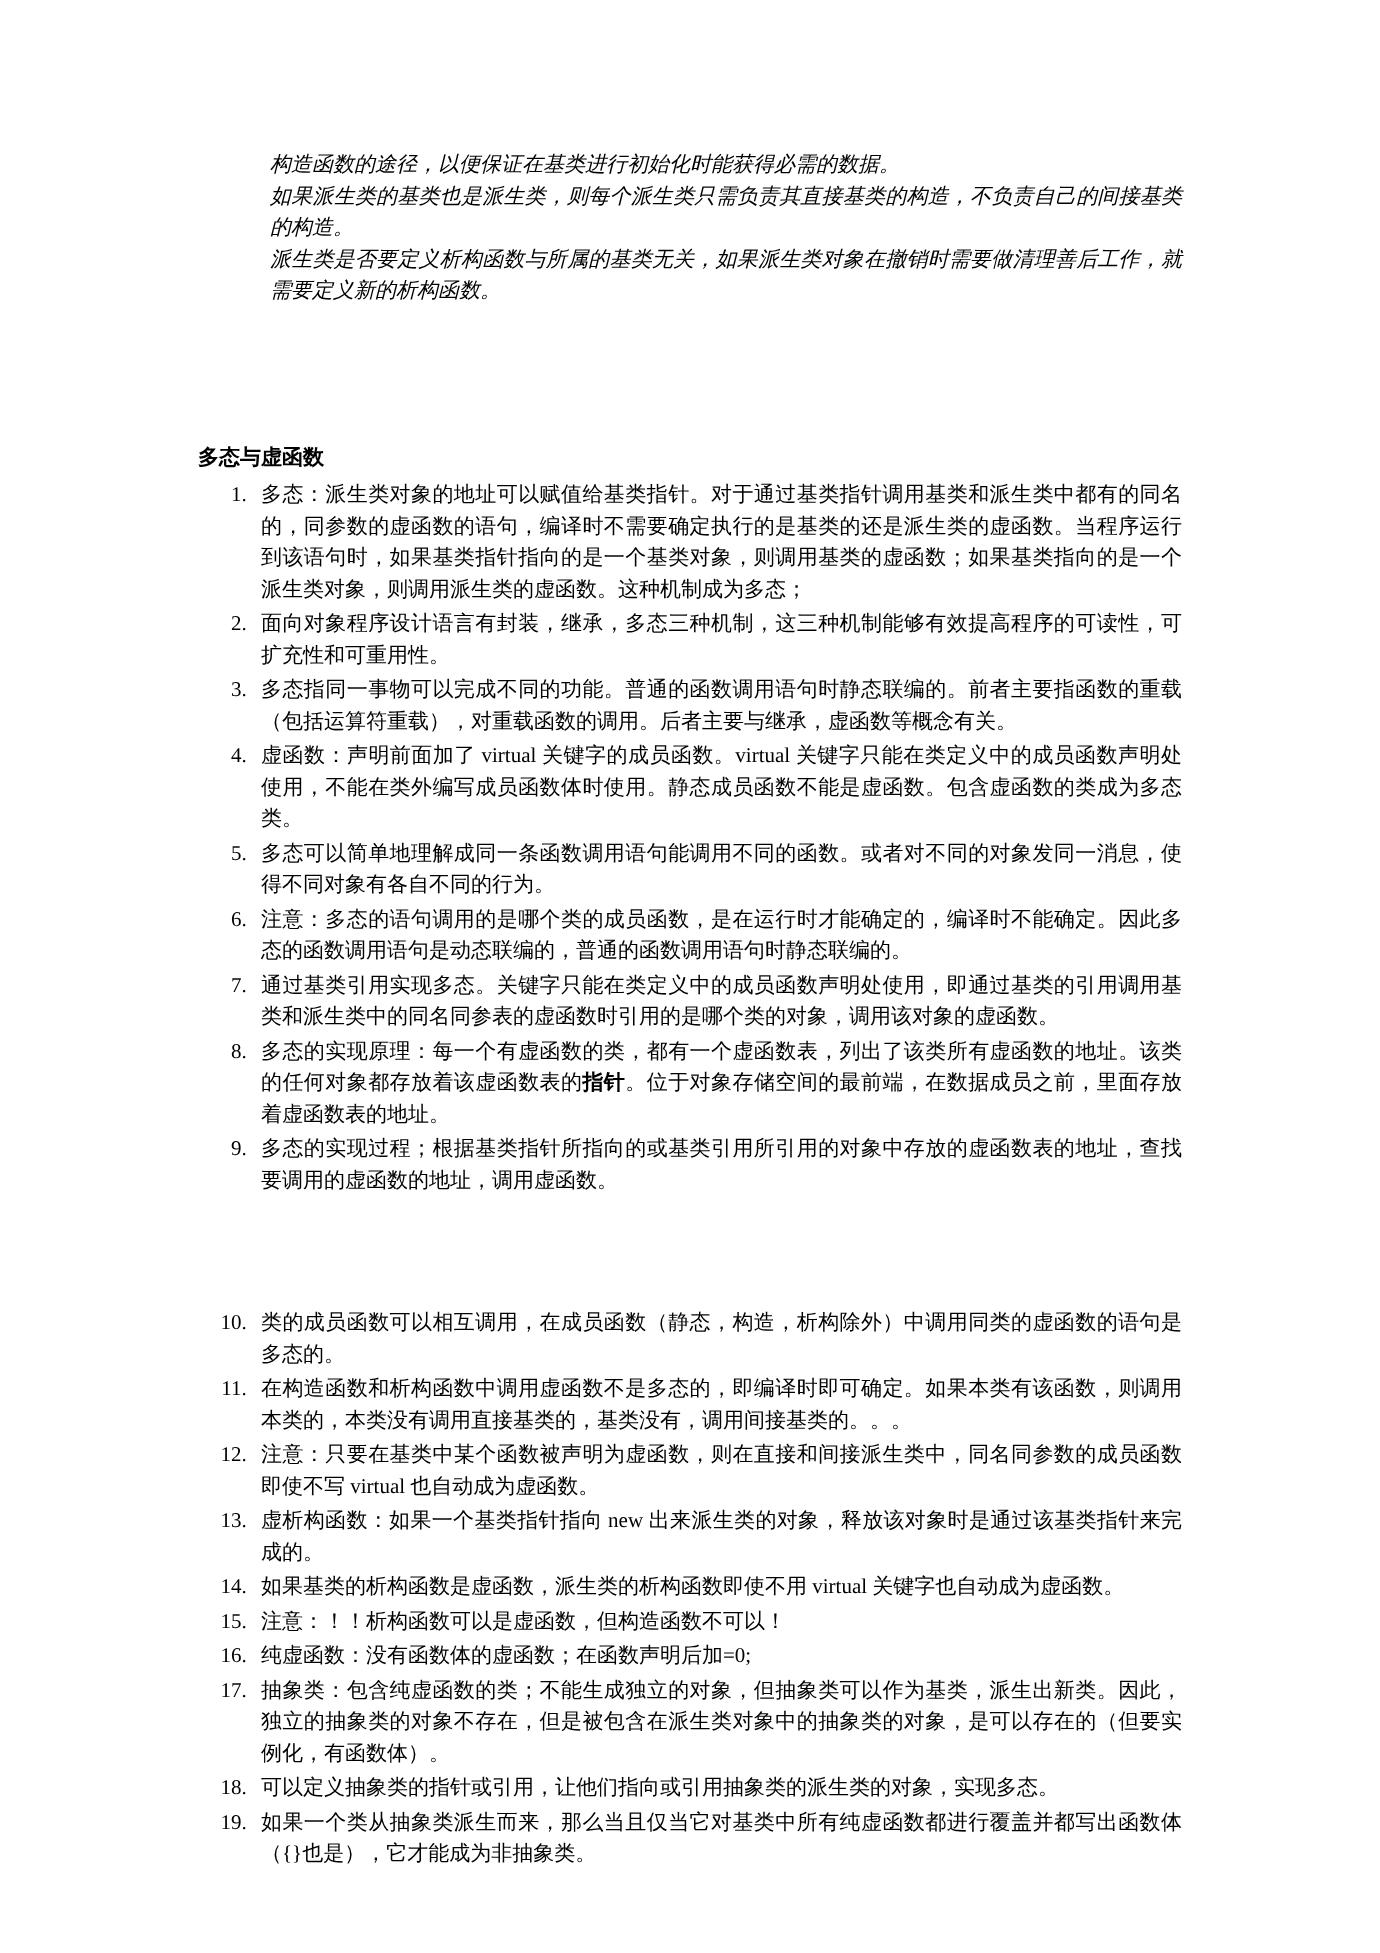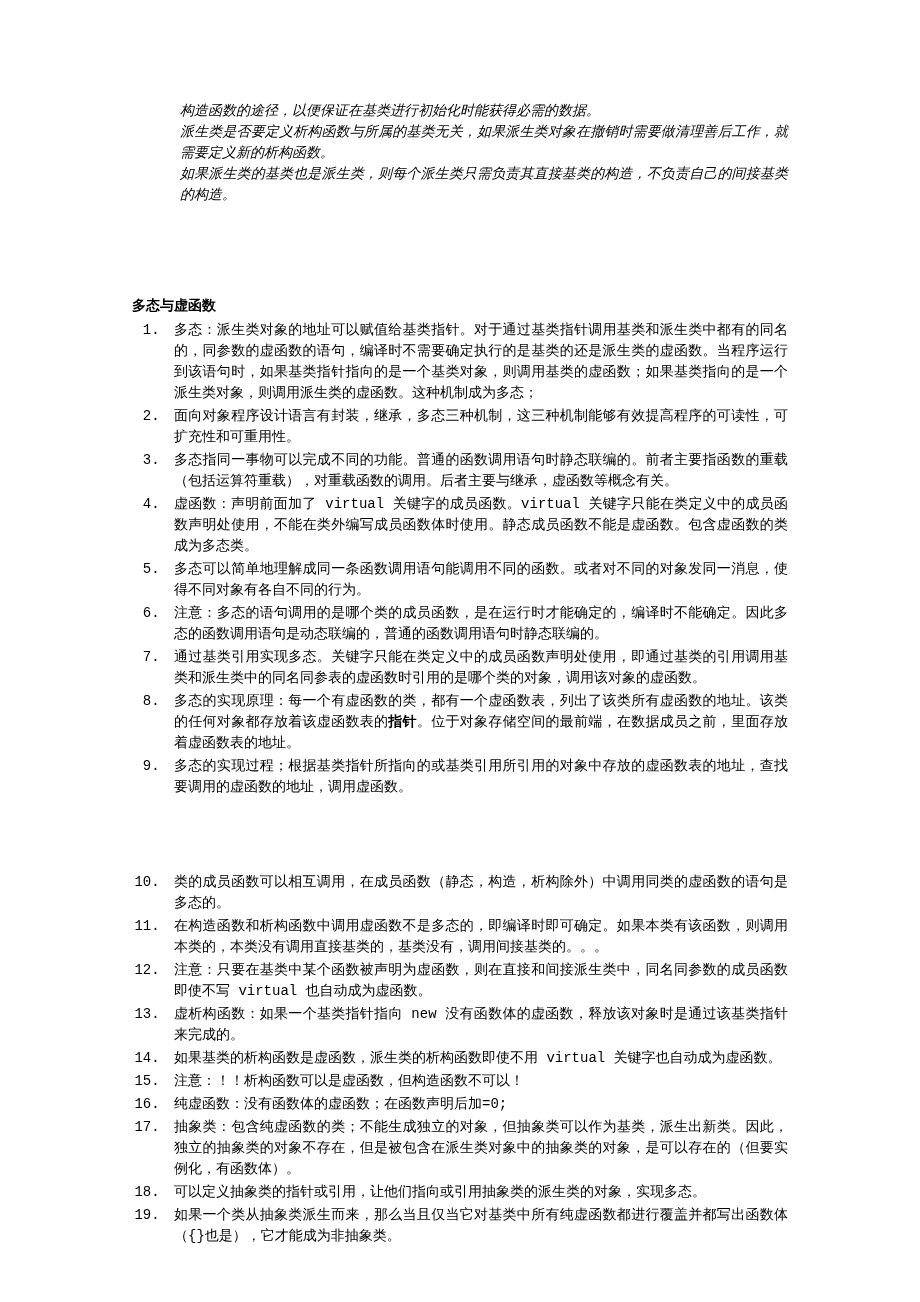--- a/index.html
+++ b/index.html
@@ -33,41 +33,40 @@
   }
   ol.main-list {
     margin: 0;
     padding: 0 0 0 36px;
     list-style: decimal;
   }
   ol.main-list > li {
     margin: 0 0 2px 0;
     padding-left: 6px;
     text-align: justify;
-    font-family: Liberation Mono, monospace;
   }
   .gap {
     height: 72px;
   }
   .big-gap {
     height: 140px;
   }
   .bold {
     font-weight: bold;
   }
 </style>
 </head>
 <body>
 
 <div class="page">
 
   <div class="intro-block">
     <p>构造函数的途径，以便保证在基类进行初始化时能获得必需的数据。</p>
+    <p>如果派生类的基类也是派生类，则每个派生类只需负责其直接基类的构造，不负责自己的间接基类的构造。</p>
     <p>派生类是否要定义析构函数与所属的基类无关，如果派生类对象在撤销时需要做清理善后工作，就需要定义新的析构函数。</p>
-    <p>如果派生类的基类也是派生类，则每个派生类只需负责其直接基类的构造，不负责自己的间接基类的构造。</p>
   </div>
 
   <p class="section-title">多态与虚函数</p>
 
   <ol class="main-list">
     <li>多态：派生类对象的地址可以赋值给基类指针。对于通过基类指针调用基类和派生类中都有的同名的，同参数的虚函数的语句，编译时不需要确定执行的是基类的还是派生类的虚函数。当程序运行到该语句时，如果基类指针指向的是一个基类对象，则调用基类的虚函数；如果基类指向的是一个派生类对象，则调用派生类的虚函数。这种机制成为多态；</li>
     <li>面向对象程序设计语言有封装，继承，多态三种机制，这三种机制能够有效提高程序的可读性，可扩充性和可重用性。</li>
     <li>多态指同一事物可以完成不同的功能。普通的函数调用语句时静态联编的。前者主要指函数的重载（包括运算符重载），对重载函数的调用。后者主要与继承，虚函数等概念有关。</li>
     <li>虚函数：声明前面加了 virtual 关键字的成员函数。virtual 关键字只能在类定义中的成员函数声明处使用，不能在类外编写成员函数体时使用。静态成员函数不能是虚函数。包含虚函数的类成为多态类。</li>
     <li>多态可以简单地理解成同一条函数调用语句能调用不同的函数。或者对不同的对象发同一消息，使得不同对象有各自不同的行为。</li>
@@ -78,21 +77,21 @@
     </li>
     <li>多态的实现过程；根据基类指针所指向的或基类引用所引用的对象中存放的虚函数表的地址，查找要调用的虚函数的地址，调用虚函数。</li>
   </ol>
 
   <div class="gap"></div>
 
   <ol class="main-list" start="10">
     <li>类的成员函数可以相互调用，在成员函数（静态，构造，析构除外）中调用同类的虚函数的语句是多态的。</li>
     <li>在构造函数和析构函数中调用虚函数不是多态的，即编译时即可确定。如果本类有该函数，则调用本类的，本类没有调用直接基类的，基类没有，调用间接基类的。。。</li>
     <li>注意：只要在基类中某个函数被声明为虚函数，则在直接和间接派生类中，同名同参数的成员函数即使不写 virtual 也自动成为虚函数。</li>
-    <li>虚析构函数：如果一个基类指针指向 new 没有函数体的虚函数，释放该对象时是通过该基类指针来完成的。</li>
+    <li>虚析构函数：如果一个基类指针指向 new 出来派生类的对象，释放该对象时是通过该基类指针来完成的。</li>
     <li>如果基类的析构函数是虚函数，派生类的析构函数即使不用 virtual 关键字也自动成为虚函数。</li>
     <li>注意：！！析构函数可以是虚函数，但构造函数不可以！</li>
     <li>纯虚函数：没有函数体的虚函数；在函数声明后加=0;</li>
     <li>抽象类：包含纯虚函数的类；不能生成独立的对象，但抽象类可以作为基类，派生出新类。因此，独立的抽象类的对象不存在，但是被包含在派生类对象中的抽象类的对象，是可以存在的（但要实例化，有函数体）。</li>
     <li>可以定义抽象类的指针或引用，让他们指向或引用抽象类的派生类的对象，实现多态。</li>
     <li>如果一个类从抽象类派生而来，那么当且仅当它对基类中所有纯虚函数都进行覆盖并都写出函数体（{}也是），它才能成为非抽象类。</li>
   </ol>
 
   <div class="big-gap"></div>
 

